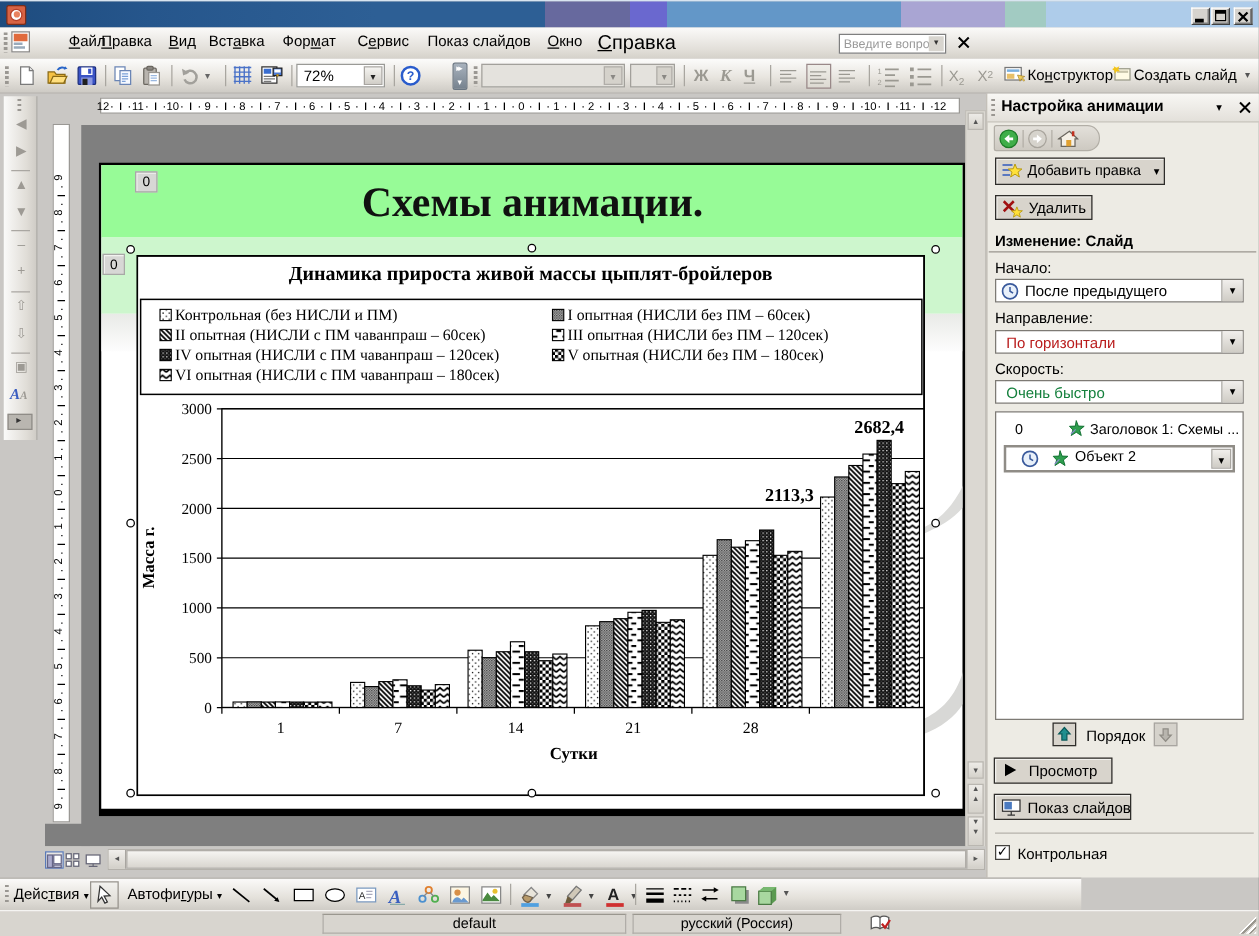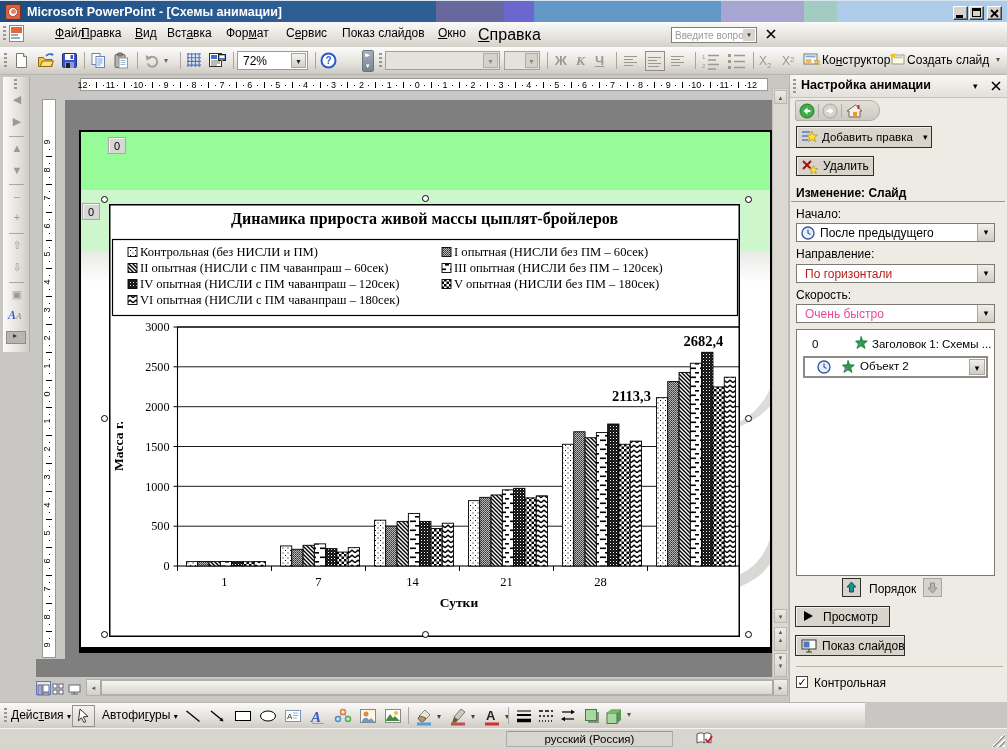--- a/index.html
+++ b/index.html
@@ -15,21 +15,20 @@
   #6a68cf 504px,#6a68cf 534px,
   #6397c8 534px,#6397c8 721px,
   #a9a5d3 721px,#a9a5d3 804px,
   #a2cbc2 804px,#a2cbc2 837px,
   #aeccea 837px,#aeccea 1007px);
  border-top:1px solid #d8e4f0;">
  <div class="abs" style="left:5px;top:3px;width:16px;height:16px;background:#d86344;border:1px solid #7a2d1a;border-radius:2px;">
    <div class="abs" style="left:2px;top:2px;width:10px;height:10px;border-radius:50%;background:#fff;border:1px solid #b4402a;"></div>
    <div class="abs" style="left:5px;top:4px;width:5px;height:5px;border-radius:50%;background:#e8825f;"></div>
  </div>
- <div class="abs txt" style="left:27px;top:4px;font-size:12.5px;font-weight:bold;color:#fff;">Microsoft PowerPoint - [Схемы анимации]</div>
  <div class="abs" style="left:953px;top:5px;width:15px;height:14px;background:#d6d3ce;border:1px solid #404040;border-top-color:#fff;border-left-color:#fff;box-shadow:inset -1px -1px 0 #808080;">
    <div class="abs" style="left:2px;top:8px;width:7px;height:2.5px;background:#000;"></div>
     </div>
  <div class="abs" style="left:969px;top:5px;width:15px;height:14px;background:#d6d3ce;border:1px solid #404040;border-top-color:#fff;border-left-color:#fff;box-shadow:inset -1px -1px 0 #808080;">
    <div class="abs" style="left:2px;top:1px;width:9px;height:9px;border:1.5px solid #000;border-top-width:3px;"></div>
     </div>
  <div class="abs" style="left:987px;top:5px;width:15px;height:14px;background:#d6d3ce;border:1px solid #404040;border-top-color:#fff;border-left-color:#fff;box-shadow:inset -1px -1px 0 #808080;">
    <svg class="abs" style="left:2px;top:2px;" width="9" height="9">
         <path d="M1 1l7 7M8 1l-7 7" stroke="#000" stroke-width="1.8"></path>
       </svg>
@@ -406,20 +405,21 @@
     </div>
   </div>
 <div class="abs" style="left:79px;top:130px;width:695px;height:523px;background:#fff;border:2px solid #000;border-right-width:4px;border-bottom-width:6px;overflow:hidden;">
   <div class="abs" style="left:0;top:0;width:689px;height:58px;background:#97fb97;"></div>
   <div class="abs" style="left:0;top:58px;width:689px;height:61px;background:#cdf6cd;"></div>
   <div class="abs" style="left:0;top:119px;width:689px;height:30px;background:linear-gradient(180deg,#e9eae7,#fdfdfd);"></div>
   <svg class="abs" style="left:0;top:0;" width="690" height="522" viewBox="0 0 690 522">
     <path d="M658 290 C 672 283 683 271 691 253 L691 272 C 683 282 672 289 658 295 Z" fill="#dcdcda"></path>
     <path d="M656 444 C 674 436 685 423 691 400 L691 428 C 685 440 674 449 656 456 Z" fill="#d8d8d6"></path>
   </svg>
+  <div class="abs txt" style="left:345px;top:12px;transform:translateX(-50%);font-family:'Liberation Serif',serif;font-size:33.5px;font-weight:bold;color:#111;">Схемы анимации.</div>
 </div>
 <svg class="abs" style="left:109px;top:204px;" width="631" height="433" viewBox="0 0 631 433" font-family="'Liberation Serif',serif">
     <defs>
 <pattern id="p1" width="5" height="5" patternUnits="userSpaceOnUse">
         <rect width="5" height="5" fill="#fff"></rect>
         <rect x="1" y="1" width="1" height="1" fill="#000"></rect>
         <rect x="3.5" y="3.5" width="1" height="1" fill="#000"></rect>
       </pattern>
 <pattern id="p2" width="2" height="2" patternUnits="userSpaceOnUse">
         <rect width="2" height="2" fill="#b8b8b8"></rect>
@@ -656,21 +656,21 @@
       <div class="abs txt" style="left:23px;top:2px;font-size:12px;color:#000;">После предыдущего</div>
       <div class="abs" style="right:0px;top:0px;width:17px;height:17px;background:linear-gradient(180deg,#f1efec,#cfccc5);border-left:1px solid #a8a5a0;color:#000;font-size:9px;text-align:center;line-height:17px;">▾</div>
     </div>
     <div class="abs txt" style="left:7px;top:172px;font-size:12px;color:#000;">Направление:</div>
     <div class="abs" style="left:7px;top:189px;width:199px;height:19px;background:#fff;border:1px solid #7d7a74;">
       <div class="abs txt" style="left:8px;top:2px;font-size:12px;color:#b91c1c;">По горизонтали</div>
       <div class="abs" style="right:0px;top:0px;width:17px;height:17px;background:linear-gradient(180deg,#f1efec,#cfccc5);border-left:1px solid #a8a5a0;color:#000;font-size:9px;text-align:center;line-height:17px;">▾</div>
     </div>
     <div class="abs txt" style="left:7px;top:213px;font-size:12px;color:#000;">Скорость:</div>
     <div class="abs" style="left:7px;top:229px;width:199px;height:19px;background:#fff;border:1px solid #7d7a74;">
-      <div class="abs txt" style="left:8px;top:2px;font-size:12px;color:#ec4899;">Очень быстро</div>
+      <div class="abs txt" style="left:8px;top:2px;font-size:12px;color:#15803d;">Очень быстро</div>
       <div class="abs" style="right:0px;top:0px;width:17px;height:17px;background:linear-gradient(180deg,#f1efec,#cfccc5);border-left:1px solid #a8a5a0;color:#000;font-size:9px;text-align:center;line-height:17px;">▾</div>
     </div>
     <div class="abs" style="left:7px;top:254px;width:199px;height:247px;background:#fff;border:1px solid #7d7a74;">
       <div class="abs txt" style="left:15px;top:8px;font-size:11.5px;color:#000;">0</div>
       <div class="abs" style="left:57px;top:6px;"><svg width="14" height="14" viewBox="0 0 15 15">
           <path d="M7.5 0.5L9.3 5.2l5 .2-3.9 3.1 1.4 4.8-4.3-2.8-4.3 2.8 1.4-4.8L1.7 5.4l5-.2z" fill="#2e9e4e" stroke="#0e6e2e" stroke-width="0.8"></path>
           <path d="M3 12l4-4" stroke="#88c" stroke-width="1"></path>
         </svg></div>
       <div class="abs txt" style="left:75px;top:8px;font-size:11.5px;color:#000;">Заголовок 1: Схемы ...</div>
       <div class="abs" style="left:6px;top:26px;width:185px;height:22px;border:2px solid #8f8c86;background:#fff;">
@@ -798,20 +798,23 @@
       </svg></div>
     <div class="abs" style="left:604px;top:3px;width:22px;height:20px;"><svg width="20" height="20">
         <path d="M3 7l4-3.5h10V14l-4 3.5H3z" fill="#5a9a50"></path>
         <rect x="3" y="7" width="10" height="10.5" fill="#a8d8a0" stroke="#4a7a44"></rect>
         <path d="M3 7l4-3.5h10l-4 3.5z" fill="#78b870"></path>
       </svg></div>
     <div class="abs" style="left:627px;top:7px;font-size:8px;color:#555;">▾</div>
   </div>
 
 <div class="abs" style="left:0;top:728px;width:1007px;height:21px;background:#d8d5cf;border-top:1px solid #f5f4f2;">
+ <div class="abs" style="left:258px;top:2px;width:243px;height:16px;border:1px solid #b0ada8;border-top-color:#9a978f;">
+  <div class="abs txt" style="left:50%;top:1px;transform:translateX(-50%);font-size:11.5px;color:#000;">default</div>
+    </div>
  <div class="abs" style="left:506px;top:2px;width:167px;height:16px;border:1px solid #b0ada8;border-top-color:#9a978f;">
   <div class="abs txt" style="left:50%;top:1px;transform:translateX(-50%);font-size:11.5px;color:#000;">русский (Россия)</div>
     </div>
  <div class="abs" style="left:695px;top:2px;width:20px;height:17px;">
   <svg width="19" height="16">
         <path d="M2 3c3-1.5 5-1.5 7 0 2-1.5 4-1.5 7 0v9c-3-1.5-5-1.5-7 0-2-1.5-4-1.5-7 0z" fill="#fff" stroke="#555"></path>
         <path d="M9 3v9" stroke="#555"></path>
         <path d="M10.5 8l2.5 3 4-6" stroke="#c02020" stroke-width="1.8" fill="none"></path>
       </svg></div>
  <div class="abs" style="right:2px;bottom:2px;width:14px;height:14px;background:

